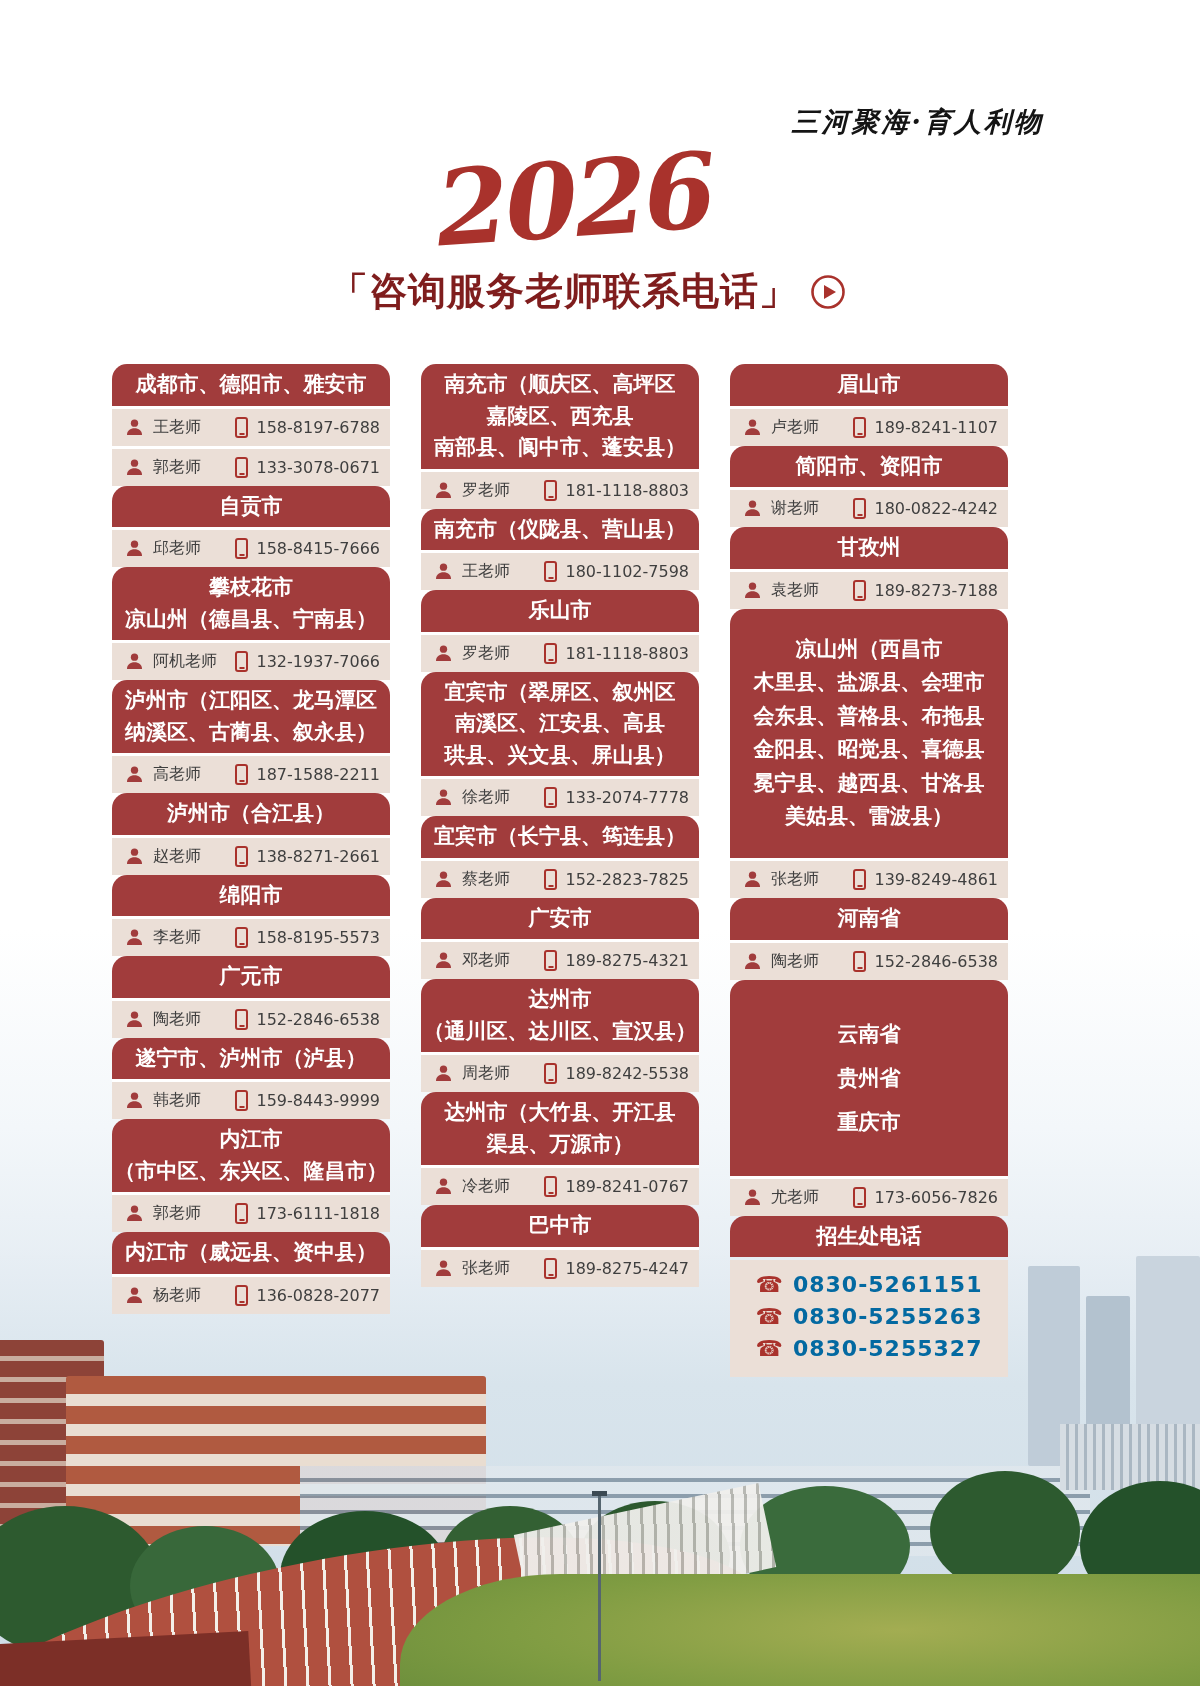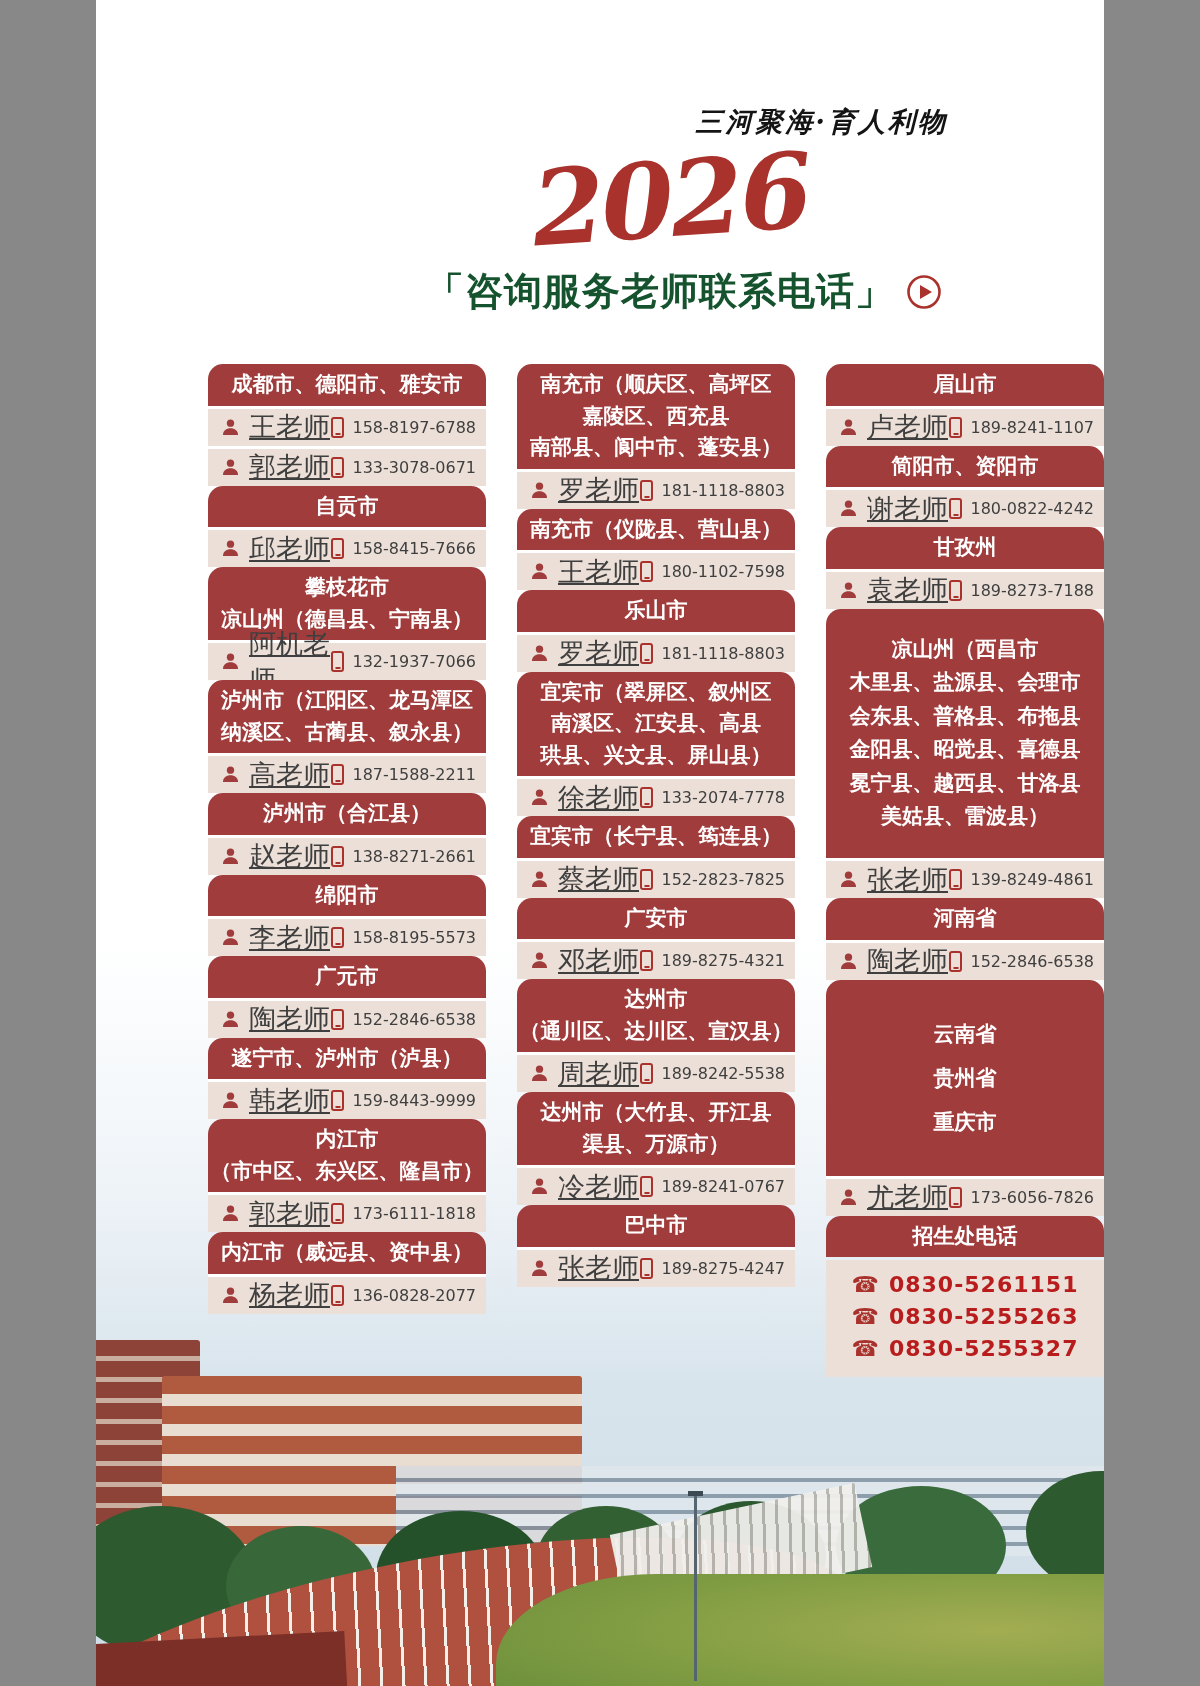--- a/index.html
+++ b/index.html
@@ -1,17 +1,17 @@
 <!DOCTYPE html>
 <html><head>
 <meta charset="utf-8">
 <style>
   html,body { margin:0; padding:0; background:#888; }
   .page {
-    position:relative; width:1008px; height:1686px; margin:0 auto;
+    position:relative; width:1200px; height:1686px; margin:0 auto;
     background:#ffffff; overflow:hidden;
     font-family:"DejaVu Sans","Liberation Sans",sans-serif;
   }
   
   .brand {
     position:absolute; top:104px; right:156px;
     font-family:"DejaVu Serif","Liberation Serif",serif;
     font-style:italic; font-weight:700; font-size:27px; letter-spacing:3px;
     color:#141414;
   }
@@ -20,21 +20,21 @@
     font-family:"DejaVu Serif","Liberation Serif",serif;
     font-style:italic; font-weight:700; font-size:104px; letter-spacing:-3px;
     color:#A9322C; transform:rotate(-4deg);
   }
   .title-row {
     position:absolute; left:0; top:266px; width:1200px;
     display:flex; align-items:center; justify-content:center; gap:12px;
     transform:translateX(-12px);
   }
   .title-text {
-    color:#14532d; font-weight:800; font-size:38px; letter-spacing:1px;
+    color:#7f1d1d; font-weight:800; font-size:38px; letter-spacing:1px;
   }
   .play-icon { width:36px; height:36px; display:block; }
   
   .columns {
     position:absolute; left:112px; top:364px; width:896px; z-index:3;
     display:grid; grid-template-columns:278px 278px 278px; column-gap:31px;
     align-items:start;
   }
   .col { display:flex; flex-direction:column; }
   .card { width:278px; }
@@ -45,36 +45,36 @@
   }
   .card.roomy .card-header { padding:24px 2px; line-height:1.6; }
   .card.spaced .card-header { padding:32px 2px; line-height:2.1; }
   .card-body { background:#ffffff; padding-top:3px; }
   .row {
     display:flex; align-items:center; height:37px;
     background:#EBDFD7; padding:0 10px 0 13px; color:#3F3F3F;
   }
   .row + .row { margin-top:3px; }
   .person-icon { width:19px; height:19px; color:#A13C3C; flex:0 0 auto; display:flex; }
-  .t-name { margin-left:9px; font-size:27px; flex:1;text-decoration:underline; }
+  .t-name { margin-left:9px; font-size:16px; flex:1; }
   .phone-icon {
     display:inline-block; width:13px; height:21px; box-sizing:border-box;
     border:2px solid #A9322C; border-radius:3px; position:relative;
     margin-right:8px; flex:0 0 auto;
   }
   .phone-icon::after {
     content:""; position:absolute; bottom:1px; left:50%; transform:translateX(-50%);
     width:5px; height:2px; background:#A9322C;
   }
   .t-phone { font-size:16px; }
   .card-body.office { background:#EBDFD7; margin-top:3px; padding:12px 0 16px; }
   .office-row { display:flex; align-items:center; justify-content:center; gap:10px; }
   .office-row + .office-row { margin-top:7px; }
   .tel-icon { color:#A9322C; font-size:22px; line-height:1; }
-  .office-num { font-size:22px; font-weight:700; letter-spacing:1px; color:#b91c1c; }
+  .office-num { font-size:22px; font-weight:700; letter-spacing:1px; color:#0369a1; }
   
   .sky-fade {
     position:absolute; left:0; top:930px; width:1200px; height:330px; z-index:0;
     background:linear-gradient(180deg,#ffffff 0%,#f3f7fa 60%,#e7eef4 100%);
   }
   .photo { position:absolute; left:0; top:1256px; width:1200px; height:430px; z-index:1; overflow:hidden;
     background:linear-gradient(180deg,#e7eef4 0%,#d8e4ec 30%,#cfdde7 100%); }
   .photo .tower { position:absolute; border-radius:2px; }
   .tower.t1 { left:1028px; top:10px;  width:52px; height:200px; background:#bfccd8; }
   .tower.t2 { left:1086px; top:40px;  width:44px; height:180px; background:#b3c2cf; }

